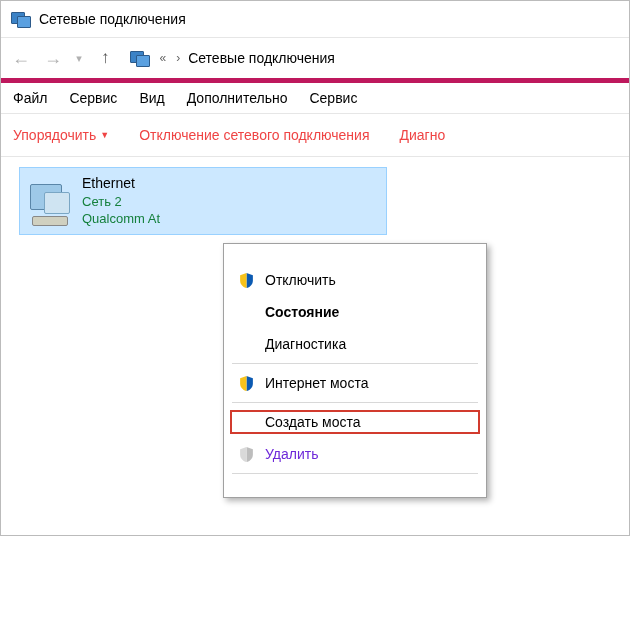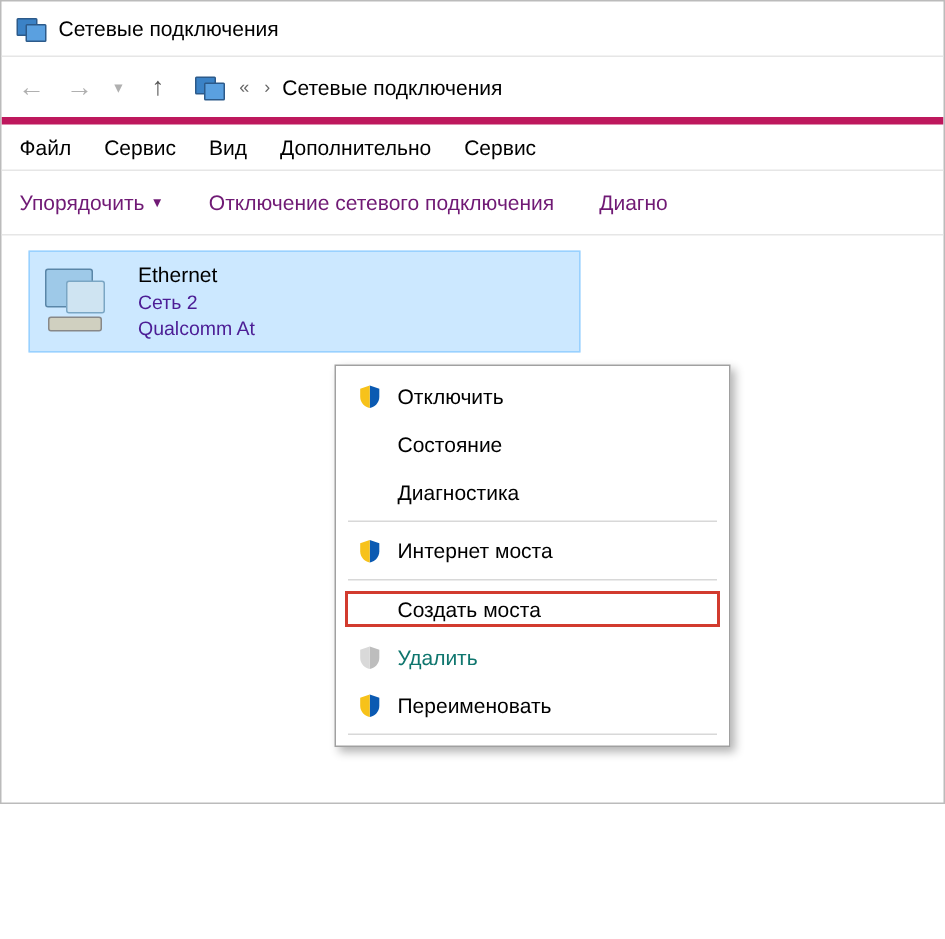--- a/index.html
+++ b/index.html
@@ -11,37 +11,37 @@
 .win-title{font-size:14px}
 .navbar{display:flex;align-items:center;height:40px;padding:0 10px;gap:12px;border-top:1px solid #e6e6e6}
 .nav-arrow{color:#b0b0b0;width:20px;text-align:center;font-size:18px}
 .nav-up{color:#555;font-size:17px}
 .addr{display:flex;align-items:center;gap:6px;margin-left:8px}
 .addr-icon{width:22px;height:18px;position:relative}
 .addr-icon .mon1{position:absolute;left:0;top:2px;width:12px;height:10px;background:#3b82c6;border:1px solid #2c5a8a;border-radius:1px}
 .addr-icon .mon2{position:absolute;left:6px;top:6px;width:12px;height:10px;background:#5aa0e0;border:1px solid #2c5a8a;border-radius:1px}
 .chev{color:#666;font-size:12px;padding:0 2px}
 .menubar{display:flex;align-items:center;height:30px;padding:0 12px;gap:22px;border-top:5px solid #be185d}
-.toolbar{display:flex;align-items:center;height:42px;padding:0 12px;gap:30px;border-top:1px solid #e6e6e6;border-bottom:1px solid #e6e6e6;color:#701a75}
+.toolbar{display:flex;align-items:center;height:42px;padding:0 12px;gap:30px;border-top:1px solid #e6e6e6;border-bottom:1px solid #e6e6e6;color:#ef4444}
 .tb-drop{display:flex;align-items:center;gap:4px}
 .tb-caret{font-size:9px}
 .content{padding:10px 18px}
-.conn-item{display:flex;align-items:center;width:350px;background:#cce8ff;border:1px solid #99d1ff;padding:6px 8px;gap:20px}
+.conn-item{display:flex;align-items:flex-end;width:350px;background:#cce8ff;border:1px solid #99d1ff;padding:6px 8px;gap:10px}
 .conn-icon{width:44px;height:44px;position:relative;flex-shrink:0}
 .conn-icon .big-mon{position:absolute;left:2px;top:0;width:30px;height:24px;background:#9ec9e8;border:1px solid #5a86a8;border-radius:2px}
 .conn-icon .big-mon2{position:absolute;left:16px;top:8px;width:24px;height:20px;background:#cfe4f2;border:1px solid #7aa6c4;border-radius:2px}
 .conn-icon .cable{position:absolute;left:4px;top:32px;width:34px;height:8px;background:#d0d0c0;border:1px solid #888;border-radius:2px}
 .conn-text{line-height:1.35}
 .conn-name{color:#000}
-.conn-sub{color:#4c1d95;font-size:13px}
-.ctxmenu{position:absolute;left:222px;top:242px;width:258px;background:#fff;border:1px solid #a0a0a0;box-shadow:3px 3px 6px rgba(0,0,0,.3);padding:4px 2px}
+.conn-sub{color:#15803d;font-size:13px}
+.ctxmenu{position:absolute;left:222px;top:242px;width:258px;background:#fff;border:1px solid #a0a0a0;box-shadow:3px 3px 6px rgba(0,0,0,.3);padding:20px 2px}
 .mi{display:flex;align-items:center;height:32px;padding:0 12px;gap:10px;position:relative}
 .mi .lbl{white-space:nowrap}
-.mi.disabled .lbl{color:#0f766e}
-.mi.default .lbl{font-weight:400}
+.mi.disabled .lbl{color:#6d28d9}
+.mi.default .lbl{font-weight:700}
 .mi.highlight{outline:2px solid #d23b2e;outline-offset:-6px}
 .sep{height:1px;background:#d8d8d8;margin:3px 6px}
 .shield{width:17px;height:17px;flex-shrink:0}
 .spacer{width:17px;height:17px;flex-shrink:0}
 .shield svg{display:block}
 .shield.gray svg path.s1{fill:#bdbdbd}
 .shield.gray svg path.s2{fill:#d9d9d9}
 </style>
 </head>
 <body>
@@ -139,25 +139,16 @@
     </div>
     <div class="mi disabled">
       <span class="shield gray">
         <svg viewBox="0 0 16 16">
             <path class="s1" d="M8 1 L14 3 V8 C14 12 11 14.5 8 15 V1 Z"></path>
             <path class="s2" d="M8 1 L2 3 V8 C2 12 5 14.5 8 15 V1 Z"></path>
           </svg>
       </span>
       <span class="lbl">Удалить</span>
     </div>
-    <div class="mi">
-      <span class="shield">
-        <svg viewBox="0 0 16 16">
-            <path class="s1" fill="#0b5ab2" d="M8 1 L14 3 V8 C14 12 11 14.5 8 15 V1 Z"></path>
-            <path class="s2" fill="#f7c21a" d="M8 1 L2 3 V8 C2 12 5 14.5 8 15 V1 Z"></path>
-          </svg>
-      </span>
-      <span class="lbl">Переименовать</span>
-    </div>
     <div class="sep"></div>
   </div>
 
 </div>
 
 </body></html>

